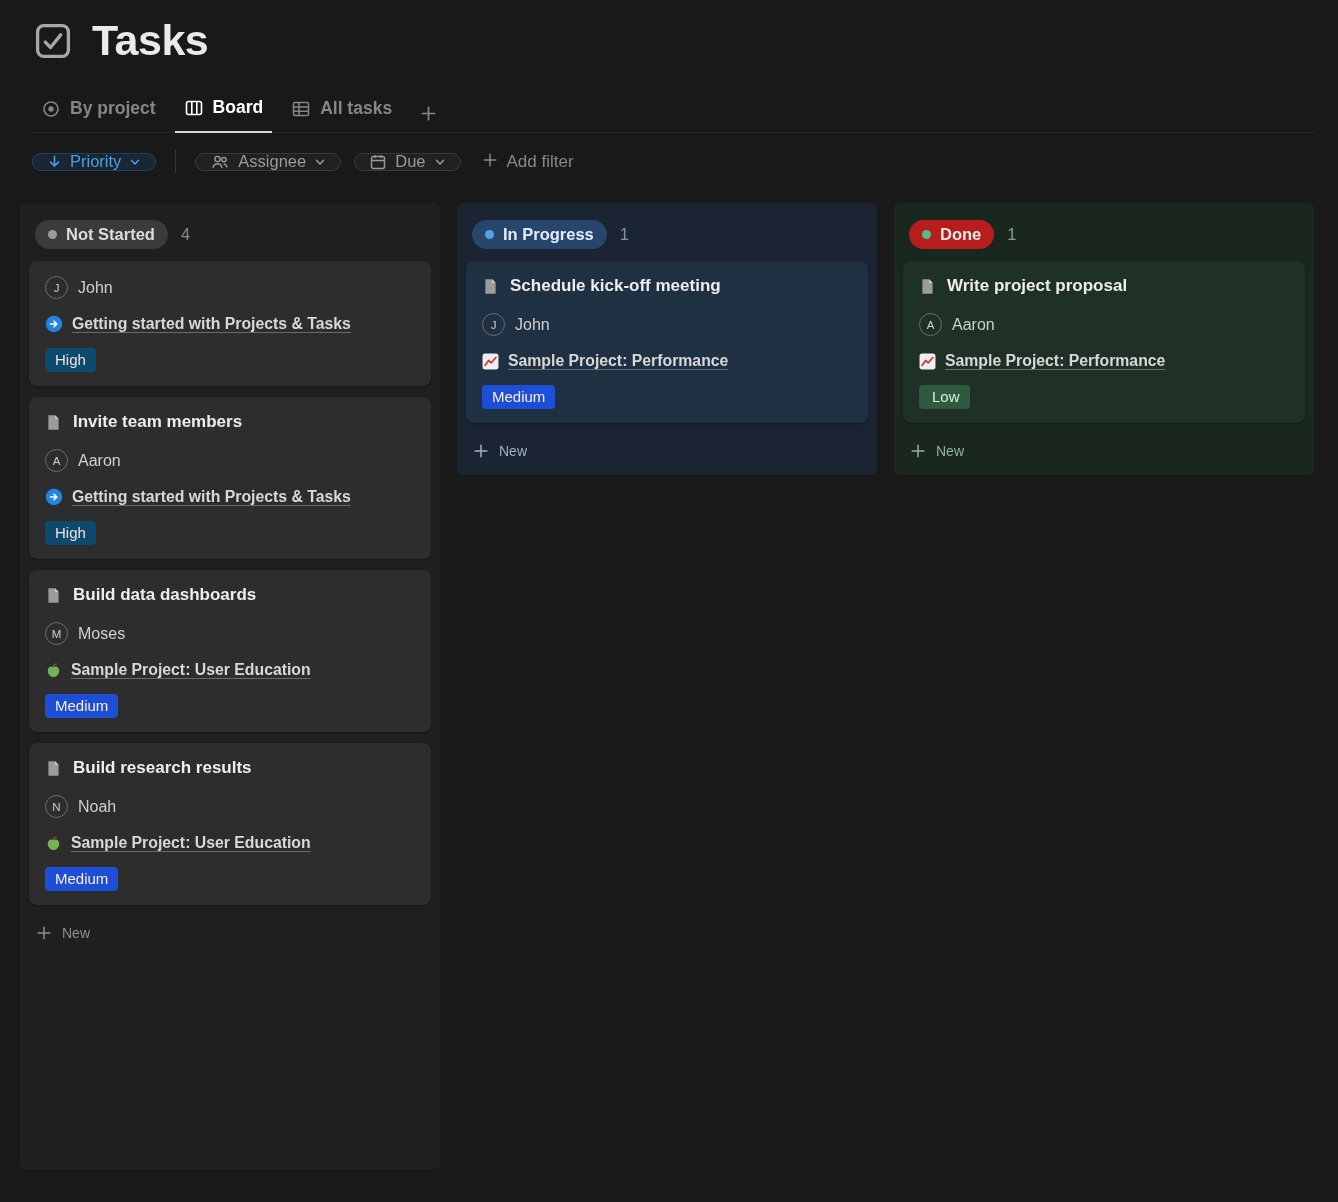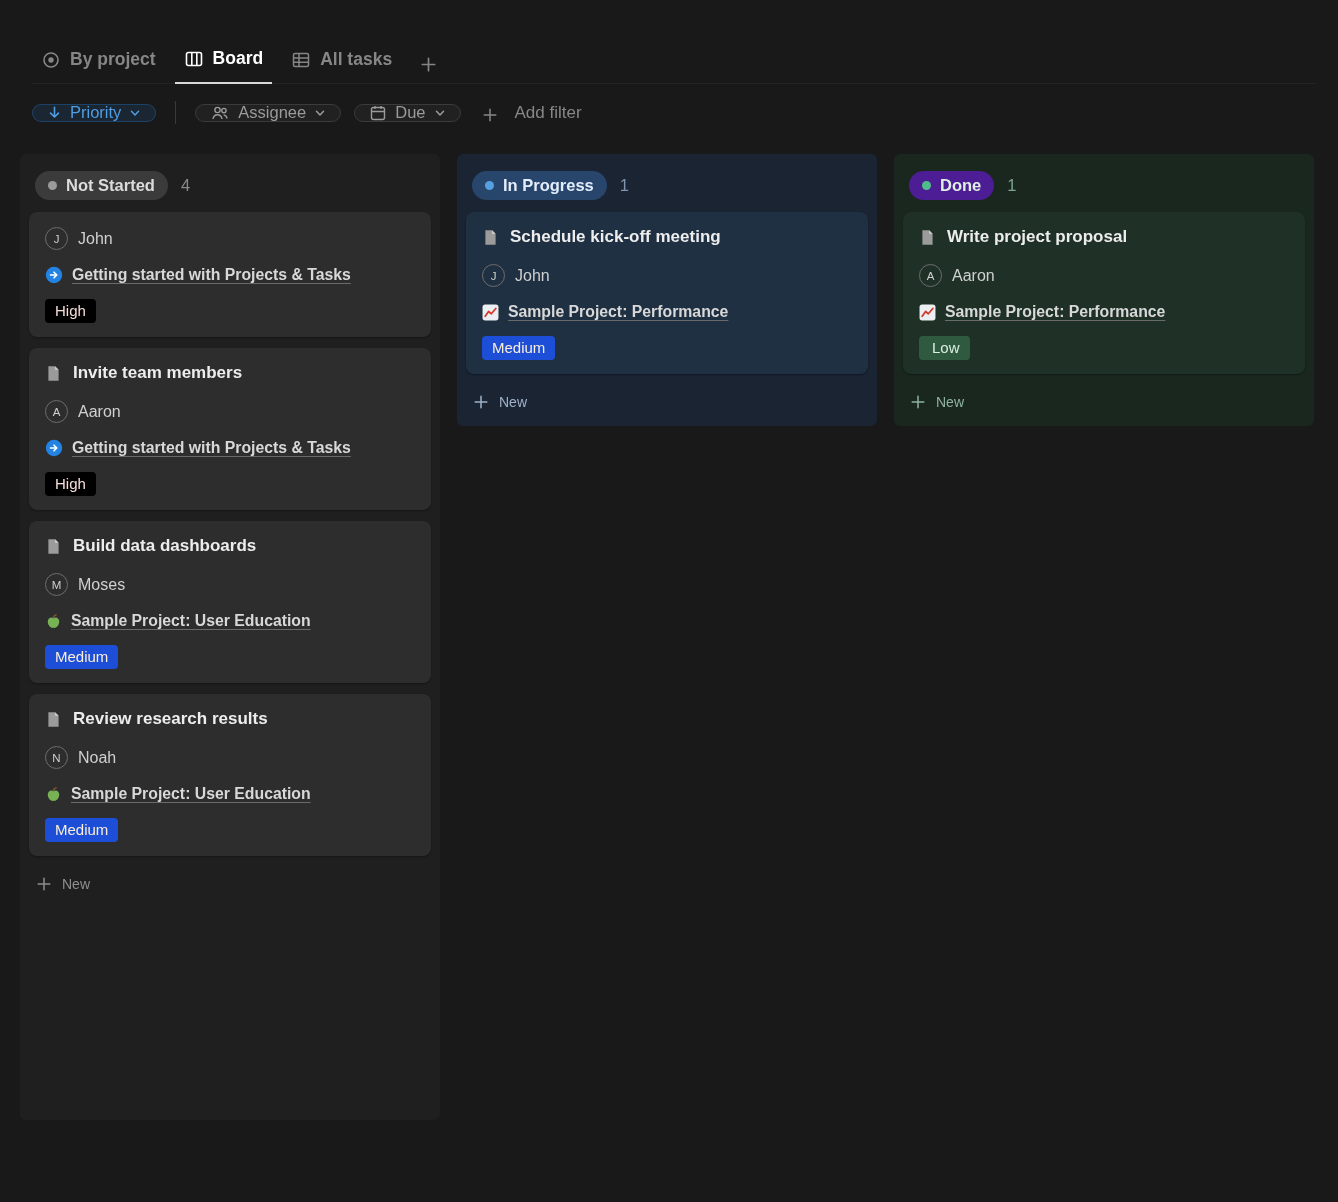--- a/index.html
+++ b/index.html
@@ -49,41 +49,41 @@
     border: 1px solid rgba(35,131,226,0.30);
     color: #4f9de2; font-weight: 500;
   }
   .chip-plain {
     background: #212121;
     border: 1px solid #3a3a3a;
     color: #9a9a9a;
   }
   .vdivider { width: 1px; height: 23px; background: #3a3a3a; margin: 0 6px; }
   .add-filter {
-    display: flex; align-items: flex-end; gap: 17px;
+    display: flex; align-items: flex-start; gap: 9px;
     color: #878787; font-size: 17px; margin-left: 8px; cursor: pointer;
   }
   
   .board {
     display: flex; align-items: flex-start; gap: 17px;
     padding: 30px 0 0 20px;
   }
   .column { width: 420px; border-radius: 6px; padding: 6px; }
   .col-gray  { background: #1f1f1f; min-height: 966px; }
   .col-blue  { background: #1a2433; }
   .col-green { background: #1a271f; }
   .col-header { display: flex; align-items: center; gap: 13px; padding: 11px 9px 12px 9px; }
   .status-pill {
     display: flex; align-items: center; gap: 9px;
     height: 29px; padding: 12px 13px; border-radius: 15px;
     font-size: 16.5px; font-weight: 600; cursor: pointer;
   }
   .pill-gray  { background: #3b3b3b; color: #dcdcdc; }
   .pill-blue  { background: #28456c; color: #e4edfb; }
-  .pill-green { background: #4c1d95; color: #def0e4; justify-content: flex-end; }
+  .pill-green { background: #b91c1c; color: #def0e4; justify-content: flex-end; }
   .dot { width: 9px; height: 9px; border-radius: 50%; }
   .dot-gray  { background: #9b9b9b; }
   .dot-blue  { background: #54a0e0; }
   .dot-green { background: #4fbd8a; }
   .count { font-size: 16.5px; color: #8a8a8a; }
   .col-blue  .count { color: #7e93ad; }
   .col-green .count { color: #7da38c; }
   
   .card {
     border-radius: 8px;
@@ -110,36 +110,45 @@
     color: #d8d8d8; font-weight: 600; font-size: 15.8px;
     text-decoration: underline;
     text-decoration-color: #6a6a6a;
     text-underline-offset: 3px;
     cursor: pointer;
   }
   .tag {
     display: inline-block; padding: 3px 10px 4px 10px;
     border-radius: 4px; font-size: 15px;
   }
-  .tag-red    { background: #000000; color: #f6ddd8; }
+  .tag-red    { background: #0c4a6e; color: #f6ddd8; }
   .tag-yellow { background: #1d4ed8; color: #faeed7; }
   .tag-green  { background: #2f5a40; color: #dcefe2; padding-left: 13px; }
   .new-row {
     display: flex; align-items: center; gap: 10px;
     padding: 9px 10px 10px 10px;
     color: #8f8f8f; font-size: 14px; cursor: pointer;
   }
   .col-blue  .new-row { color: #9fb2ca; }
   .col-green .new-row { color: #8fb3a0; }
   .icon { display: inline-flex; flex: none; align-items: center; }
 </style>
 </head>
 <body>
 
 <div class="header">
+  <div class="title-row">
+    <span class="title-icon icon">
+      <svg width="42" height="42" viewBox="0 0 24 24" fill="none">
+          <rect x="3.2" y="3.2" width="17.6" height="17.6" rx="3.6" stroke="#a8a8a8" stroke-width="1.9"></rect>
+          <path d="M7.6 12.6l3 3.1 5.8-7.2" stroke="#a8a8a8" stroke-width="1.9" stroke-linecap="round" stroke-linejoin="round" fill="none"></path>
+        </svg>
+    </span>
+    <h1 class="page-title">Tasks</h1>
+  </div>
 
   <nav class="tabs">
     <div class="tab">
       <span class="icon">
         <svg width="20" height="20" viewBox="0 0 20 20" fill="none">
             <circle cx="10" cy="10" r="7" stroke="currentColor" stroke-width="1.6"></circle>
             <circle cx="10" cy="10" r="2.7" fill="currentColor"></circle>
           </svg>
       </span>
       <span>By project</span>
@@ -314,21 +323,21 @@
     </div>
 
     <div class="card">
       <div class="card-title-row">
         <span class="icon">
           <svg width="17" height="17" viewBox="0 0 16 16">
               <path d="M3.2 1.2h6.3l3.3 3.3v10.3H3.2z" fill="#9b9b9b"></path>
               <path d="M9.5 1.2v3.3h3.3z" fill="#d2d2d2"></path>
             </svg>
         </span>
-        <span class="card-title">Review research results</span>
+        <span class="card-title">Build research results</span>
       </div>
       <div class="assignee-row">
         <span class="avatar">
             <span>N</span>
           </span>
         <span class="assignee-name">Noah</span>
       </div>
       <div class="link-row">
         <span class="icon">
           <svg width="17" height="17" viewBox="0 0 16 16">

